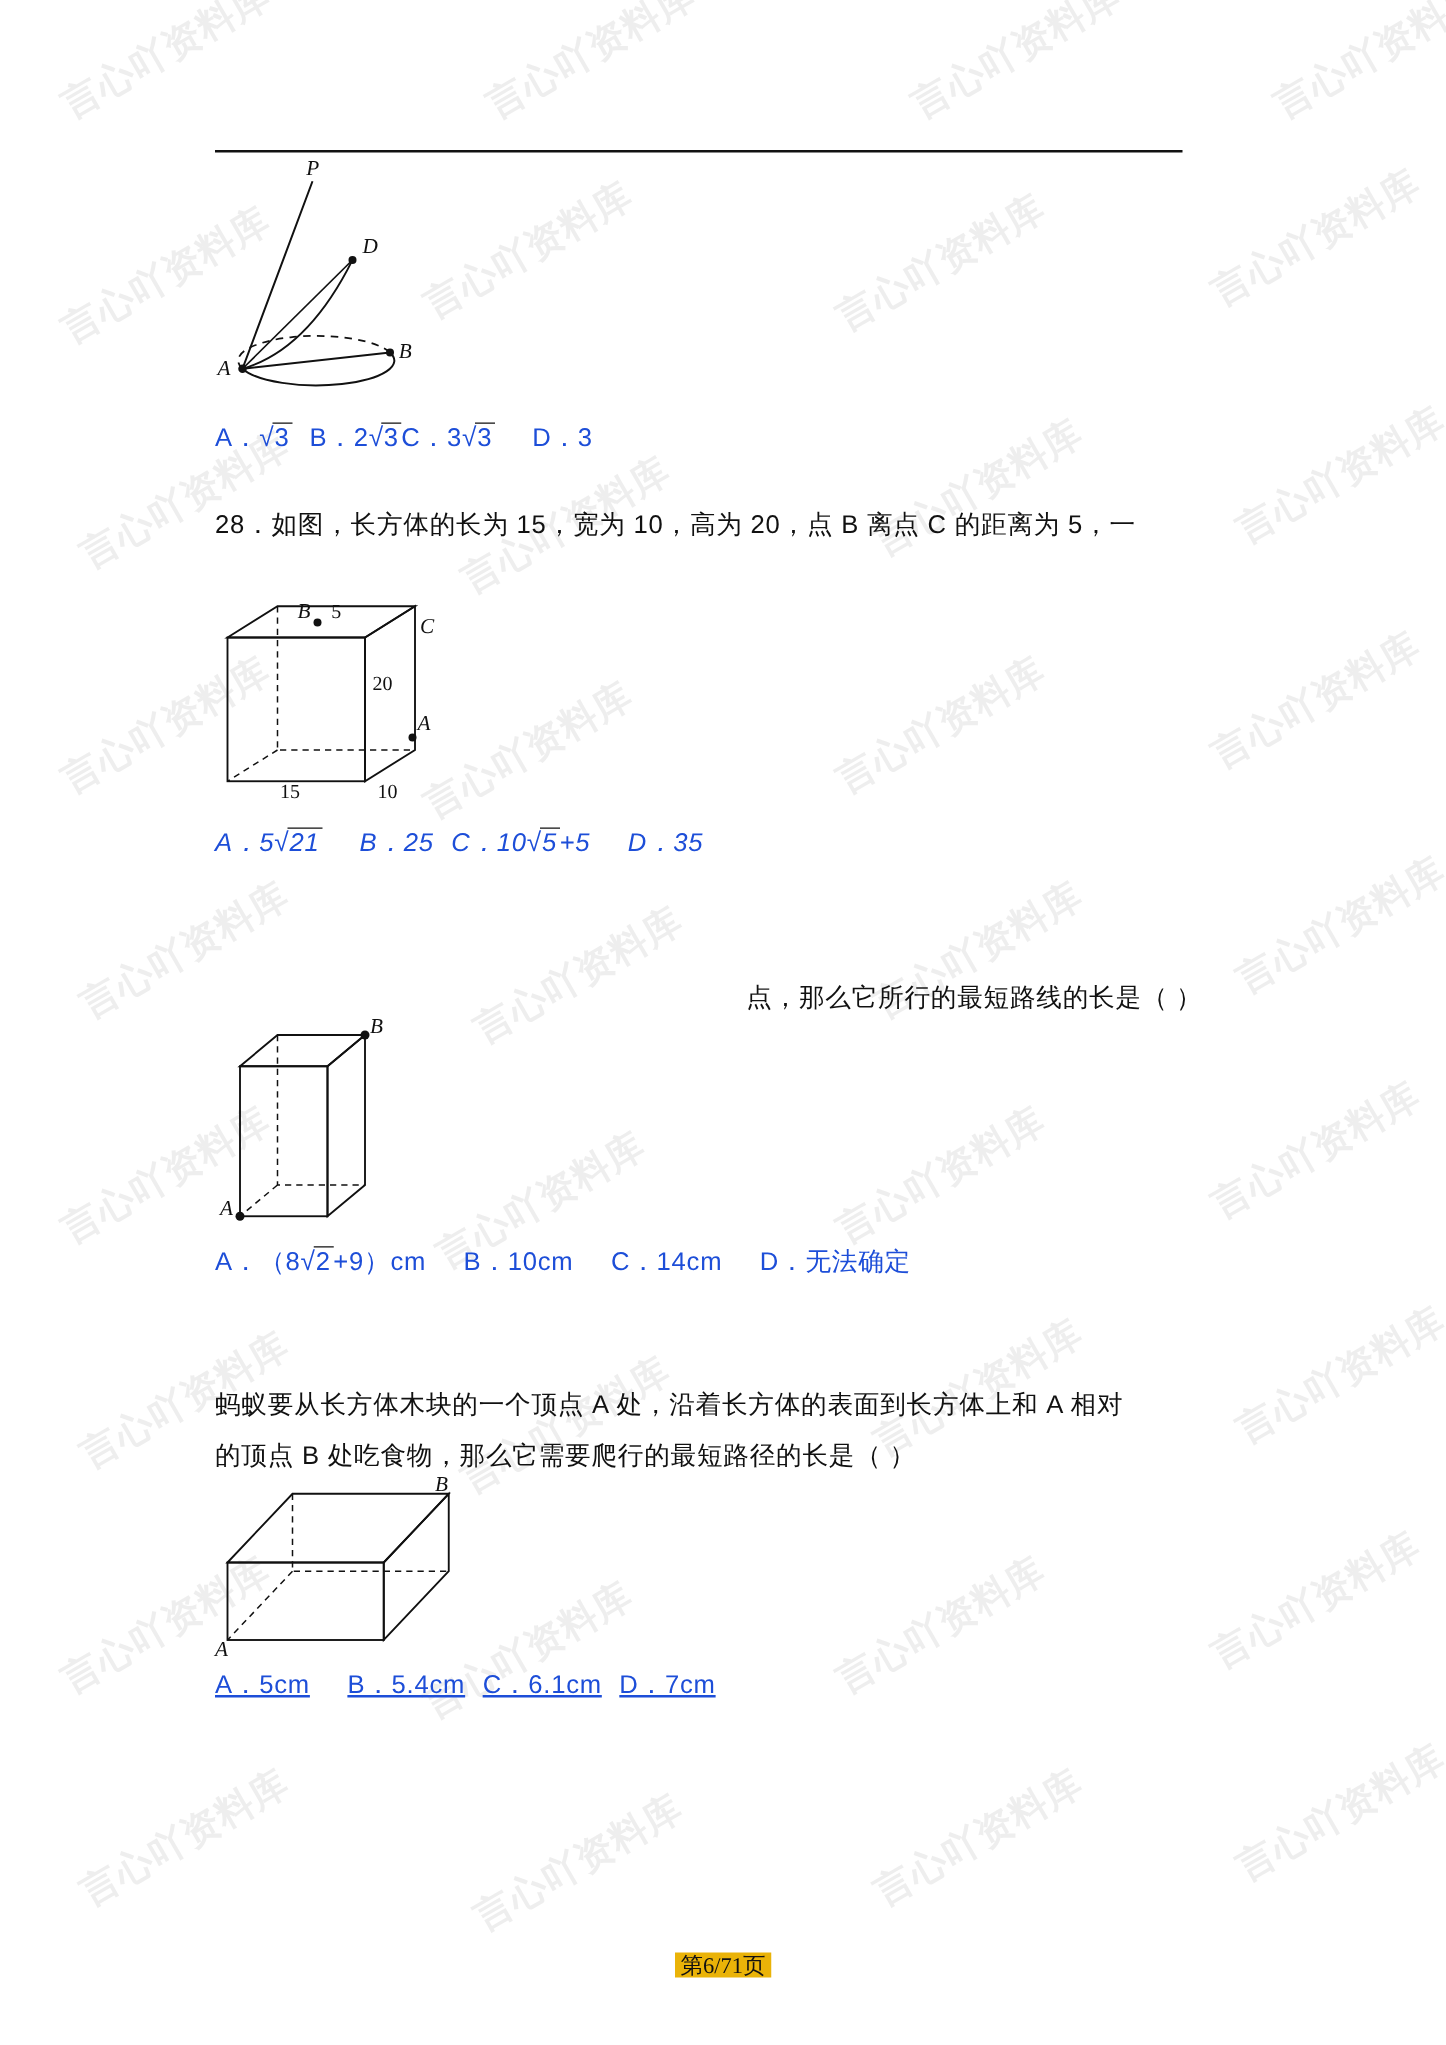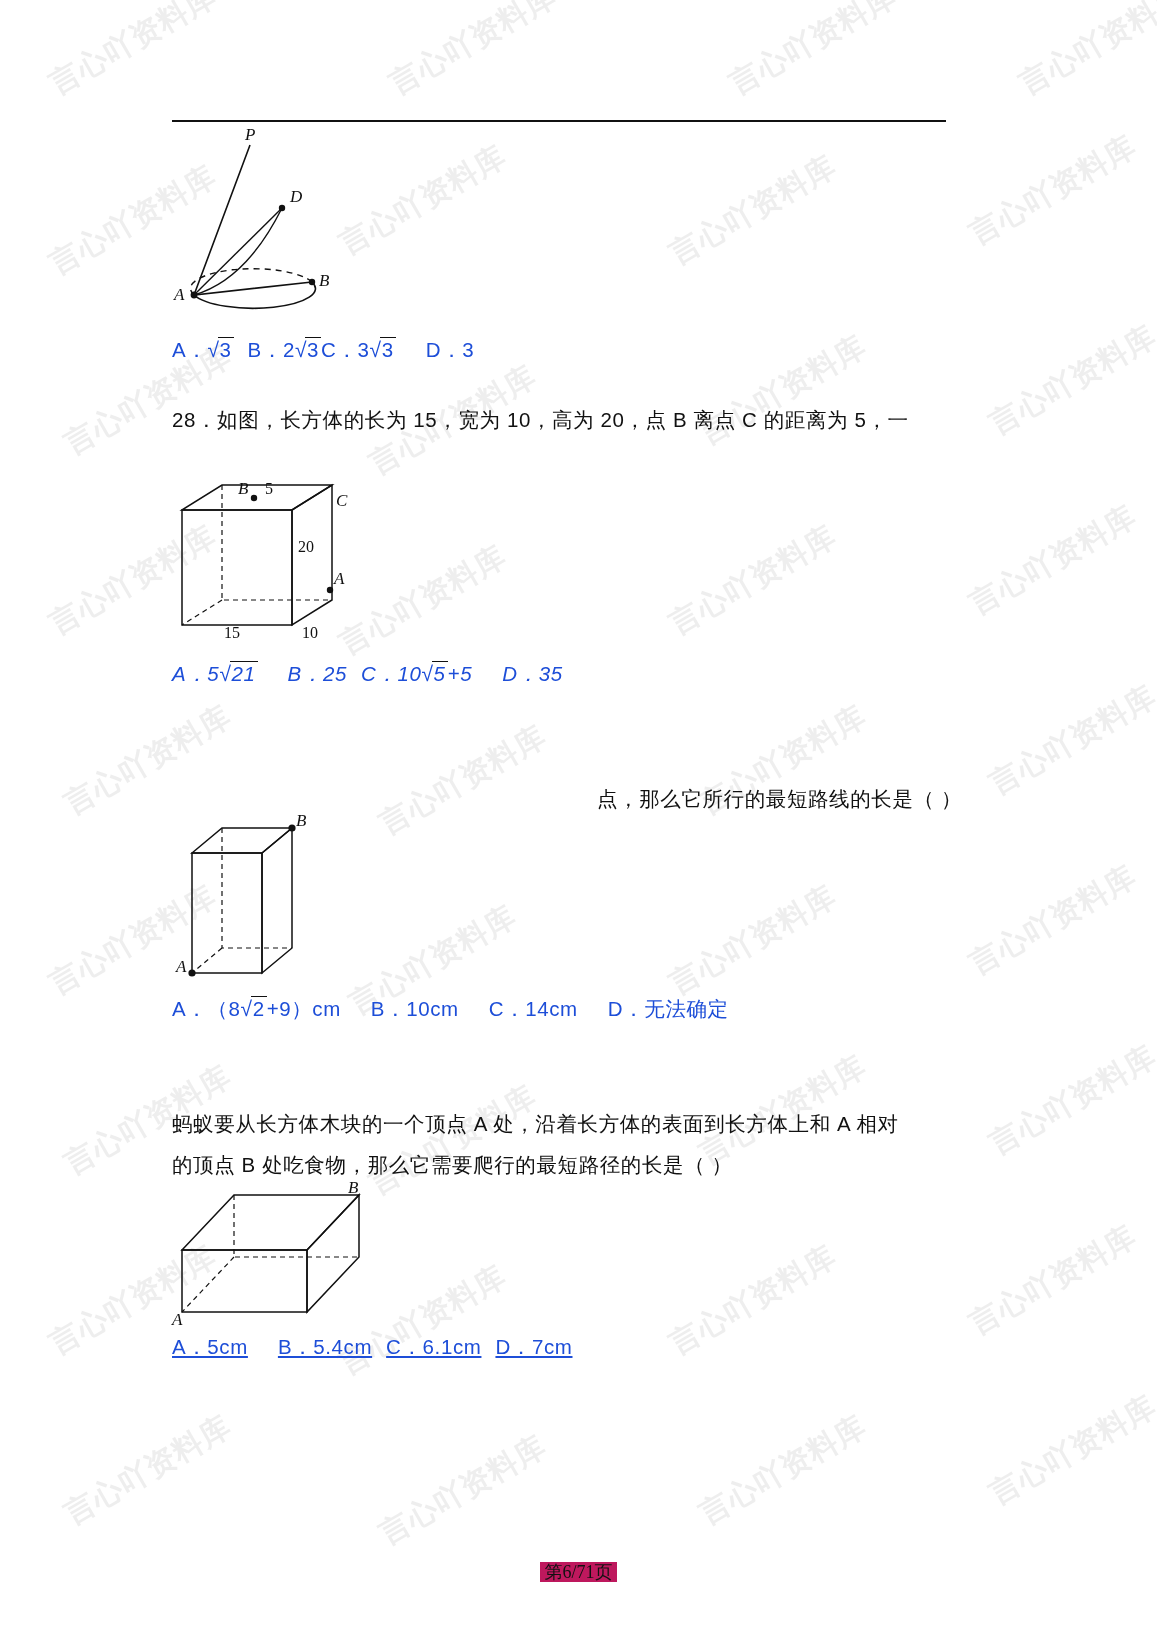--- a/index.html
+++ b/index.html
@@ -98,21 +98,21 @@
     position: absolute;
     left: 0;
     top: 1560px;
     width: 1157px;
     text-align: center;
     font-size: 18px;
     color: #111;
     font-family: "Liberation Serif", serif;
   }
   .footer span {
-    background: #be185d;
+    background: #eab308;
     padding: 0 4px;
   }
 </style>
 </head>
 <body>
 
 <div id="page">
 
   <div id="wm-layer">
       <div class="wm" style="left: 40px; top: 20px;">言心吖资料库</div>

